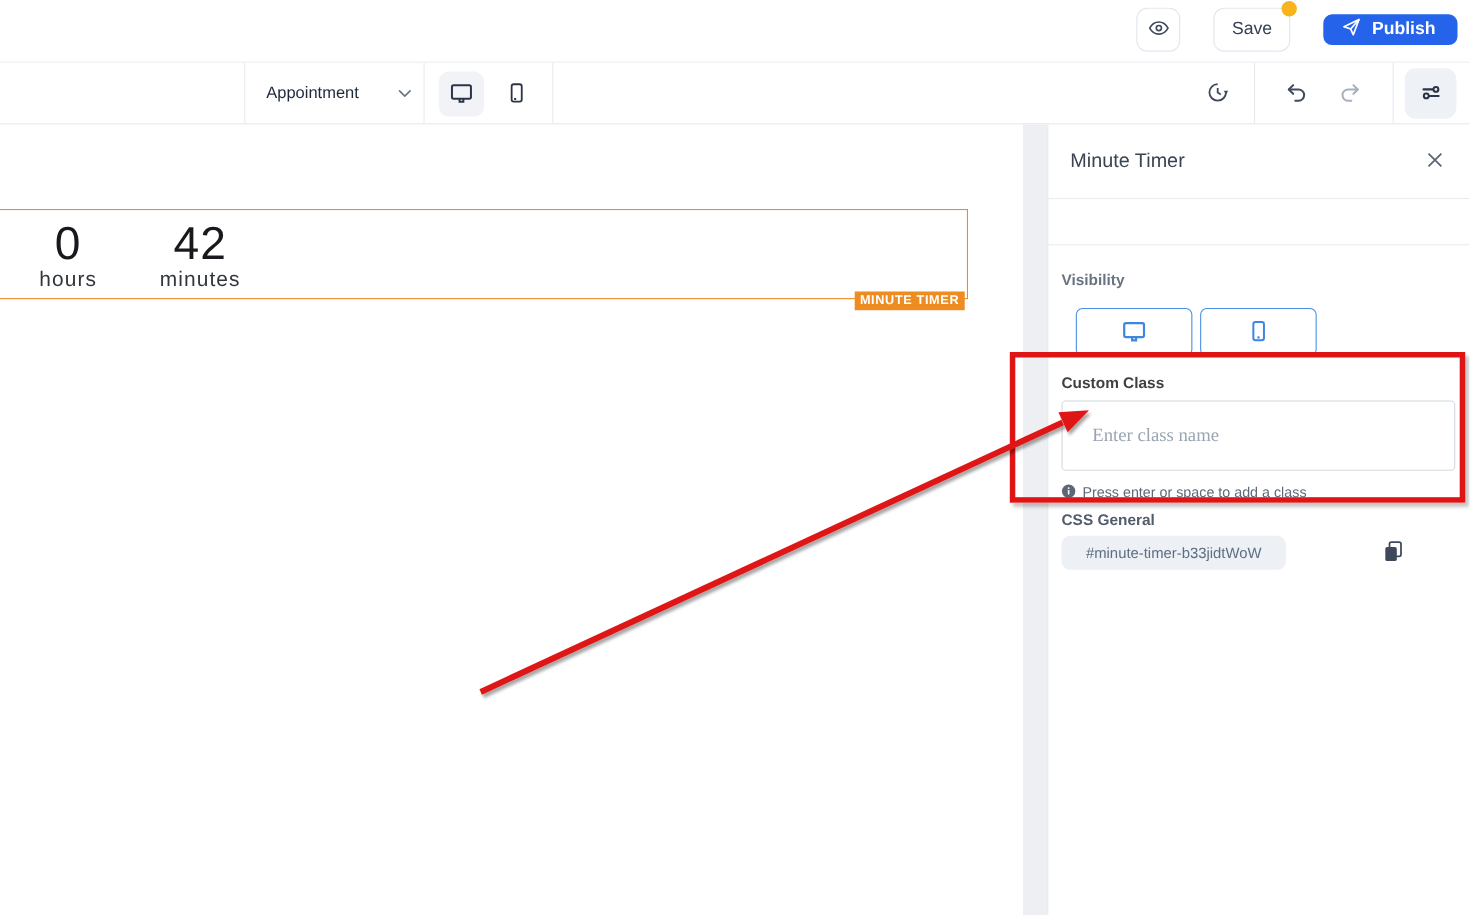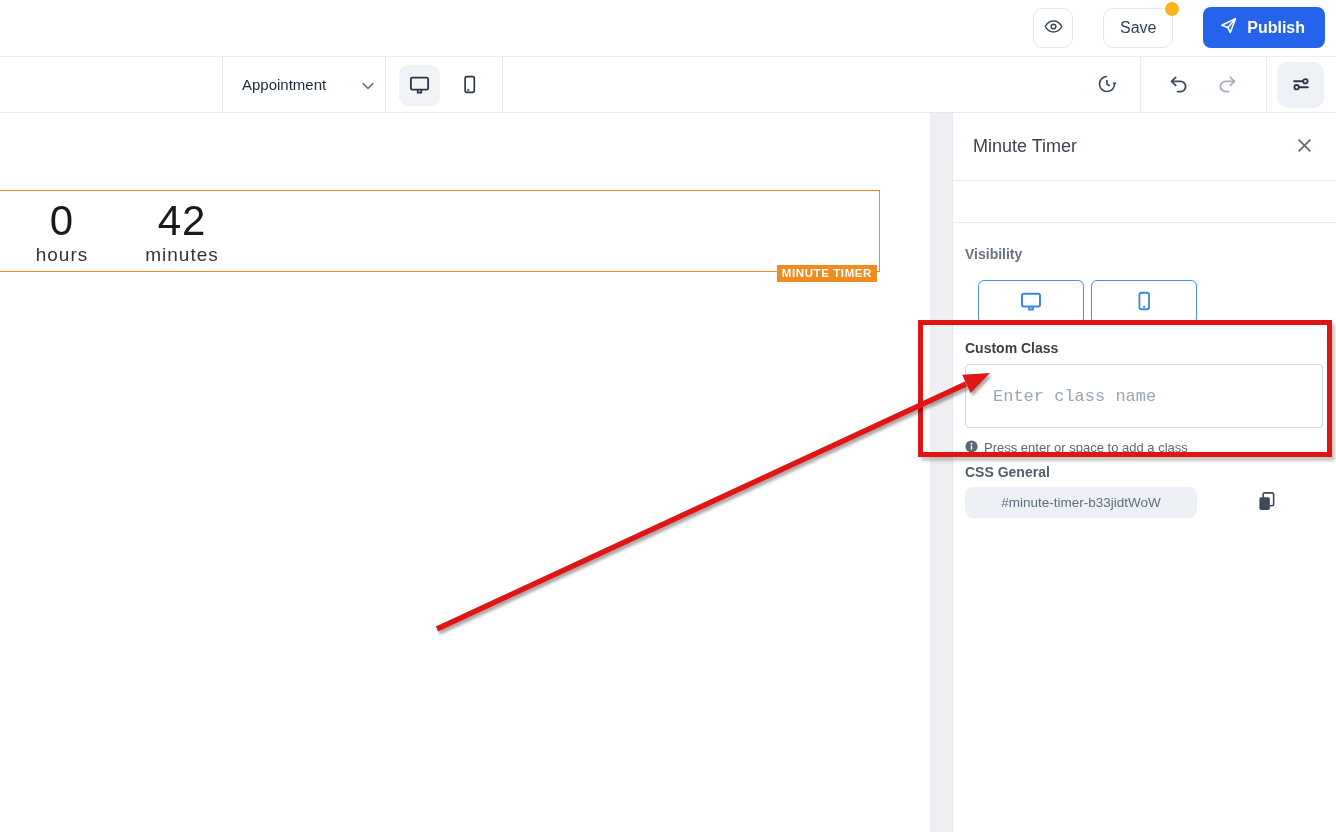--- a/index.html
+++ b/index.html
@@ -8,21 +8,21 @@
     position:relative; overflow:hidden; background:#fff;
     font-family:"Liberation Sans", sans-serif; color:#344054;
   }
   
   .hdr { position:absolute; top:0; left:0; right:0; height:57px; background:#fff; border-bottom:1px solid #eceef2; z-index:10; }
   .hdr-actions { position:absolute; right:11px; top:7px; display:flex; align-items:center; gap:30px; }
   .icon-btn { width:40px; height:40px; border:1px solid #e2e6ec; border-radius:10px; background:#fff; display:flex; align-items:center; justify-content:center; cursor:pointer; }
   .save-wrap { position:relative; }
   .save-btn { width:70px; height:40px; border:1px solid #e2e6ec; border-radius:10px; background:#fff; font-size:16px; color:#344054; cursor:pointer; font-family:inherit; }
   .save-dot { position:absolute; top:-6px; right:-6px; width:14px; height:14px; border-radius:50%; background:#f8b41d; }
-  .publish-btn { height:41px; padding:0 20px 0 16px; border:none; border-radius:8px; background:#2563eb; color:#fff; font-size:16px; font-weight:700; display:flex; align-items:center; gap:9px; cursor:pointer; font-family:inherit; }
+  .publish-btn { height:28px; padding:0 20px 0 16px; border:none; border-radius:8px; background:#2563eb; color:#fff; font-size:16px; font-weight:700; display:flex; align-items:center; gap:9px; cursor:pointer; font-family:inherit; }
   
   .toolbar { position:absolute; top:57px; left:0; right:0; height:56px; background:#fff; border-bottom:1px solid #e7e9ee; z-index:9; }
   .sep { position:absolute; top:0; bottom:0; width:1px; background:#e8eaee; }
   .tb-btn { position:absolute; width:41px; height:41px; top:8px; border:none; background:transparent; border-radius:9px; display:flex; align-items:center; justify-content:center; cursor:pointer; color:#3f4a5a; }
   .tb-btn.active { background:#f1f3f7; }
   .page-selector { position:absolute; left:242px; top:0; height:100%; display:flex; align-items:center; gap:36px; cursor:pointer; }
   .page-selector span { font-size:15px; color:#1d2939; }
   .settings-btn { position:absolute; left:1277px; top:5px; width:47px; height:46px; border:none; border-radius:10px; background:#eef1f5; display:flex; align-items:center; justify-content:center; cursor:pointer; }
   
   .canvas { position:absolute; top:113px; left:0; width:930px; bottom:0; background:#fff; }
@@ -41,25 +41,25 @@
   .panel-hr { position:absolute; top:67px; left:0; right:0; border-top:1px solid #e9ebee; }
   .tabs { position:absolute; top:68px; left:12px; right:4px; height:42px; display:flex; }
   .tabs-hr { position:absolute; top:109px; left:0; right:0; border-top:1px solid #e9ebee; }
   .tab { flex:1; border:none; background:transparent; font-family:inherit; font-size:15px; color:#697586; display:flex; align-items:center; justify-content:center; cursor:pointer; border-bottom:3px solid transparent; }
   .tab.active { color:#2563eb; font-weight:500; border-bottom-color:#2563eb; position:relative; z-index:2; }
   .sec-label { position:absolute; left:12px; font-size:14px; font-weight:700; }
   .vis-label { top:133px; color:#6a7382; }
   .vis-btns { position:absolute; top:167px; left:25px; display:flex; gap:7px; }
   .vis-btn { width:106px; height:44px; background:#fff; border:1px solid #4a90e2; border-radius:6px; display:flex; align-items:center; justify-content:center; color:#3d87e0; cursor:pointer; }
   .cc-label { top:227px; color:#404040; }
-  .cc-input { position:absolute; top:251px; left:12px; width:358px; height:64px; border:1px solid #d3d9e0; border-radius:4px; padding-left:27px; font-size:17px; font-family:Liberation Mono, monospace; color:#3a4452; background:#fff; }
+  .cc-input { position:absolute; top:251px; left:12px; width:358px; height:64px; border:1px solid #d3d9e0; border-radius:4px; padding-left:27px; font-size:17px; font-family:Liberation Serif, serif; color:#3a4452; background:#fff; }
   .cc-input::placeholder { color:#9aa5b3; }
   .cc-hint { position:absolute; top:327px; left:12px; display:flex; align-items:flex-start; gap:6px; font-size:13px; color:#5d6878; }
   .sel-label { top:351px; color:#525c6b; }
-  .sel-pill { position:absolute; top:374px; left:12px; width:232px; height:31px; background:#edf0f4; border-radius:8px; display:flex; align-items:center; justify-content:center; font-size:13.5px; color:#5e6e81; }
+  .sel-pill { position:absolute; top:374px; left:12px; width:204px; height:31px; background:#edf0f4; border-radius:8px; display:flex; align-items:center; justify-content:center; font-size:13.5px; color:#5e6e81; }
   .copy-btn { position:absolute; top:378px; left:302px; width:22px; height:22px; border:none; background:transparent; cursor:pointer; padding:0; }
   
   .anno-rect { position:absolute; left:918px; top:320px; width:414px; height:137px; border:5px solid #df1515; box-shadow:3px 4px 3px rgba(0,0,0,.22); z-index:40; pointer-events:none; }
   .anno-arrow { position:absolute; left:0; top:0; width:1336px; height:832px; z-index:41; pointer-events:none; }
 </style>
 </head>
 <body>
 
 <header class="hdr">
   <div class="hdr-actions">

